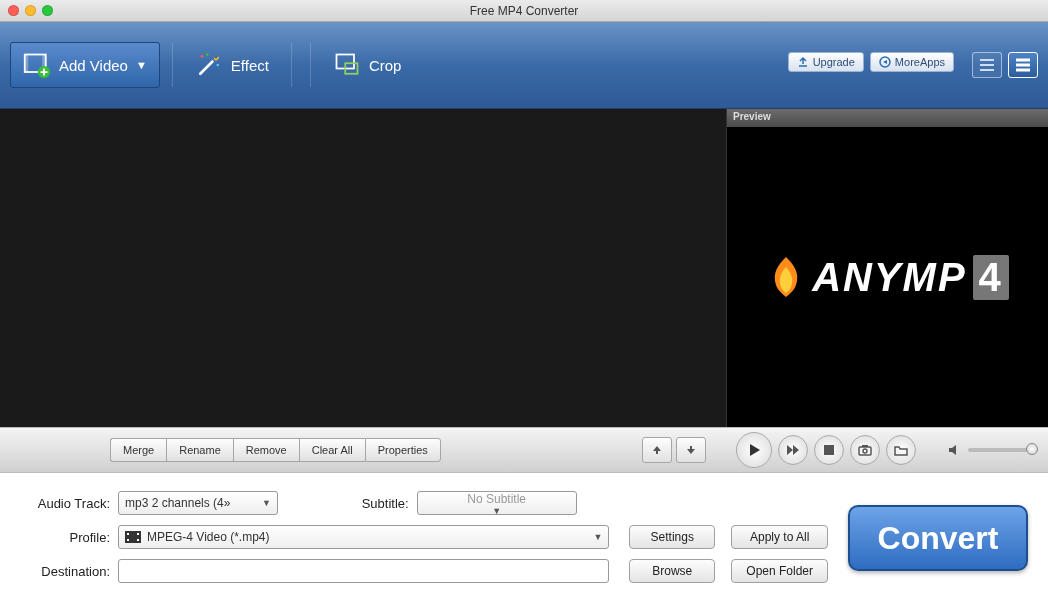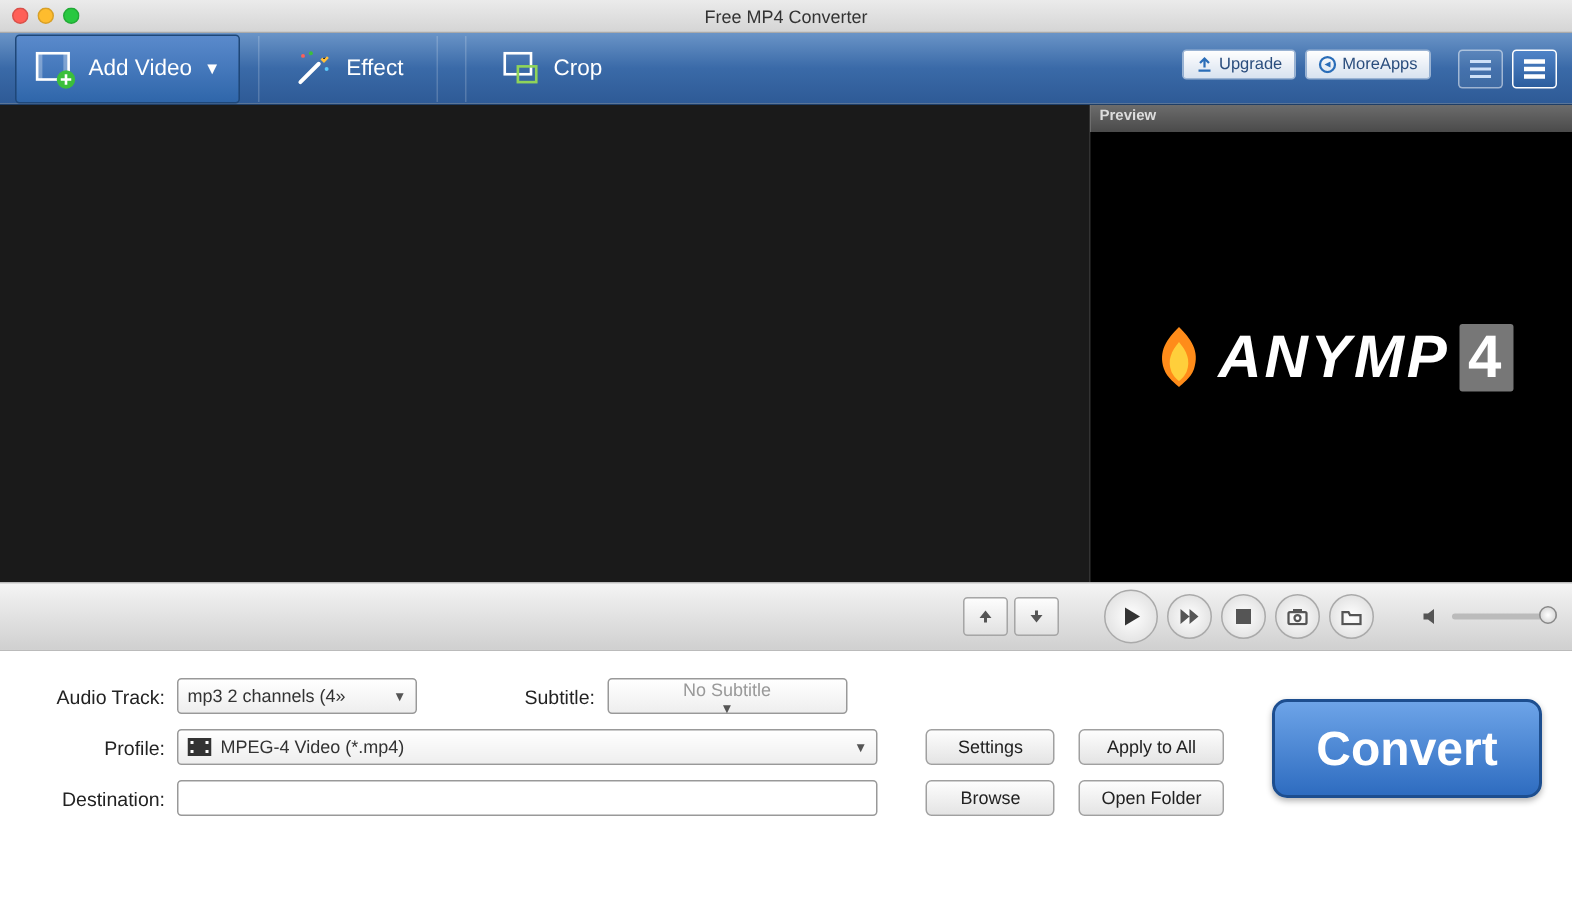--- a/index.html
+++ b/index.html
@@ -6,21 +6,21 @@
 body { width: 1048px; height: 600px; background: #fff; overflow: hidden; }
 
 
 .titlebar { height: 22px; background: linear-gradient(#ebebeb,#d5d5d5); border-bottom: 1px solid #aaa; display:flex; align-items:center; padding:0 8px; position:relative;text-decoration:underline; }
 .traffic { display:flex; gap:6px; }
 .light { width:11px; height:11px; border-radius:50%; border:1px solid rgba(0,0,0,0.15); }
 .light.red{background:#ff5f57;} .light.yellow{background:#febc2e;} .light.green{background:#28c840;}
 .titlebar-title { position:absolute; left:0; right:0; text-align:center; font-size:12px; color:#333; }
 
 
-.toolbar { height:48px; background: linear-gradient(#6a94c7,#3a6aa8,#2e5a96); display:flex; align-items:center; padding:0 10px; gap:6px; border-bottom:1px solid #1f3e66; }
+.toolbar { height:87px; background: linear-gradient(#6a94c7,#3a6aa8,#2e5a96); display:flex; align-items:center; padding:0 10px; gap:6px; border-bottom:1px solid #1f3e66; }
 .tbtn { display:flex; align-items:center; gap:8px; padding:6px 10px; color:#fff; font-size:15px; cursor:pointer; border-radius:3px; }
 .tbtn.primary { background: linear-gradient(#5a8acc,#2f66aa); border:1px solid #1e4779; padding:8px 12px; }
 .ticon { width:28px; height:28px; display:inline-flex; align-items:center; justify-content:center; }
 .ticon svg{width:28px;height:28px;}
 .sep { width:1px; height:44px; background:rgba(255,255,255,0.18); margin:0 6px; }
 .toolbar-right { margin-left:auto; display:flex; align-items:flex-start; gap:6px; }
 .pillbtn { background:linear-gradient(#fefefe,#d8e2ef); border:1px solid #9ab3d3; border-radius:3px; font-size:11px; color:#2a4d7d; padding:3px 8px; display:flex; align-items:center; gap:4px; cursor:pointer; }
 .viewbtns { display:flex; gap:6px; margin-left:12px; }
 .viewbtn { width:30px; height:26px; border:1px solid rgba(255,255,255,0.5); border-radius:3px; background:rgba(255,255,255,0.06); display:flex; align-items:center; justify-content:center; cursor:pointer; }
 .viewbtn.active { background: linear-gradient(#4f83c7,#2b5d9e); border:1px solid #fff; }
@@ -48,21 +48,21 @@
 .arrowbtns { margin-left:auto; margin-right:20px; display:flex; gap:4px;}
 .iconbtn { width:30px; height:26px; background:linear-gradient(#fdfdfd,#e1e1e1); border:1px solid #a6a6a6; border-radius:3px; display:flex; align-items:center; justify-content:center; cursor:pointer;}
 .playctrls { display:flex; align-items:center; gap:6px; padding:0 10px; width:322px;}
 .circ { width:30px; height:30px; border-radius:50%; background:radial-gradient(#fff,#d9d9d9); border:1px solid #aaa; display:flex; align-items:center; justify-content:center; cursor:pointer;}
 .circ.big{width:36px;height:36px;}
 .vol { display:flex; align-items:center; gap:6px; margin-left:auto;}
 .volslider{ width:70px; height:4px; background:#bbb; border-radius:2px; position:relative;}
 .volslider .knob{position:absolute; right:0; top:-5px; width:12px; height:12px; border-radius:50%; background:radial-gradient(#fff,#ccc); border:1px solid #888;}
 
 
-.settings { padding:18px 20px; display:flex; gap:32px; align-items:flex-start; }
+.settings { padding:18px 20px; display:flex; gap:20px; align-items:flex-start; }
 .settings-left { flex:1; display:grid; grid-template-columns: 90px 1fr 90px 1fr; gap:10px 8px; align-items:center; }
 .lbl { text-align:right; font-size:13px; color:#222; }
 .sel { background:linear-gradient(#fff,#eee); border:1px solid #999; border-radius:3px; font-size:12px; height:24px; display:flex; align-items:center; padding:0 6px; justify-content:space-between; cursor:pointer; color:#333;}
 .sel.disabled{color:#999;flex-direction:column;}
 .sel .caret{font-size:9px; color:#555;}
 .input { border:1px solid #999; border-radius:3px; height:24px; background:#fff; width:100%; }
 .settings-mid { display:grid; grid-template-rows: 24px 24px; gap:10px; grid-auto-flow:column; grid-template-columns: auto auto; column-gap:16px; align-items:center; padding-top:34px;}
 .pbtn { background:linear-gradient(#fdfdfd,#e4e4e4); border:1px solid #a0a0a0; border-radius:4px; font-size:12px; padding:4px 14px; cursor:pointer; color:#222; min-width:86px; text-align:center;}
 .convert { width:180px; height:66px; margin-top:14px; background:linear-gradient(#6da4e8,#2e6cc0); border:2px solid #1d4e8f; border-radius:10px; color:#fff; font-size:32px; font-weight:bold; display:flex; align-items:center; justify-content:center; cursor:pointer; box-shadow:0 2px 4px rgba(0,0,0,0.3);}
 
@@ -163,20 +163,27 @@
           <path d="M20 14 C25 20 28 26 25 34 C23 38 20 40 20 40 C20 40 17 38 15 34 C12 26 15 20 20 14 Z" fill="#ffcf3b"></path>
         </svg>
         <span>ANYMP</span>
           <span class="four">4</span>
       </div>
     </div>
   </div>
 </div>
 
 <div class="controlstrip">
+  <div class="listbtns">
+    <div class="sbtn">Merge</div>
+    <div class="sbtn">Rename</div>
+    <div class="sbtn">Remove</div>
+    <div class="sbtn">Clear All</div>
+    <div class="sbtn">Properties</div>
+  </div>
   <div class="arrowbtns">
     <div class="iconbtn">
       <svg width="12" height="12">
           <path d="M6 2l4 5H2z M5 7h2v3H5z" fill="#555"></path>
         </svg>
     </div>
     <div class="iconbtn">
       <svg width="12" height="12">
           <path d="M6 10l4-5H2z M5 2h2v3H5z" fill="#555"></path>
         </svg>

